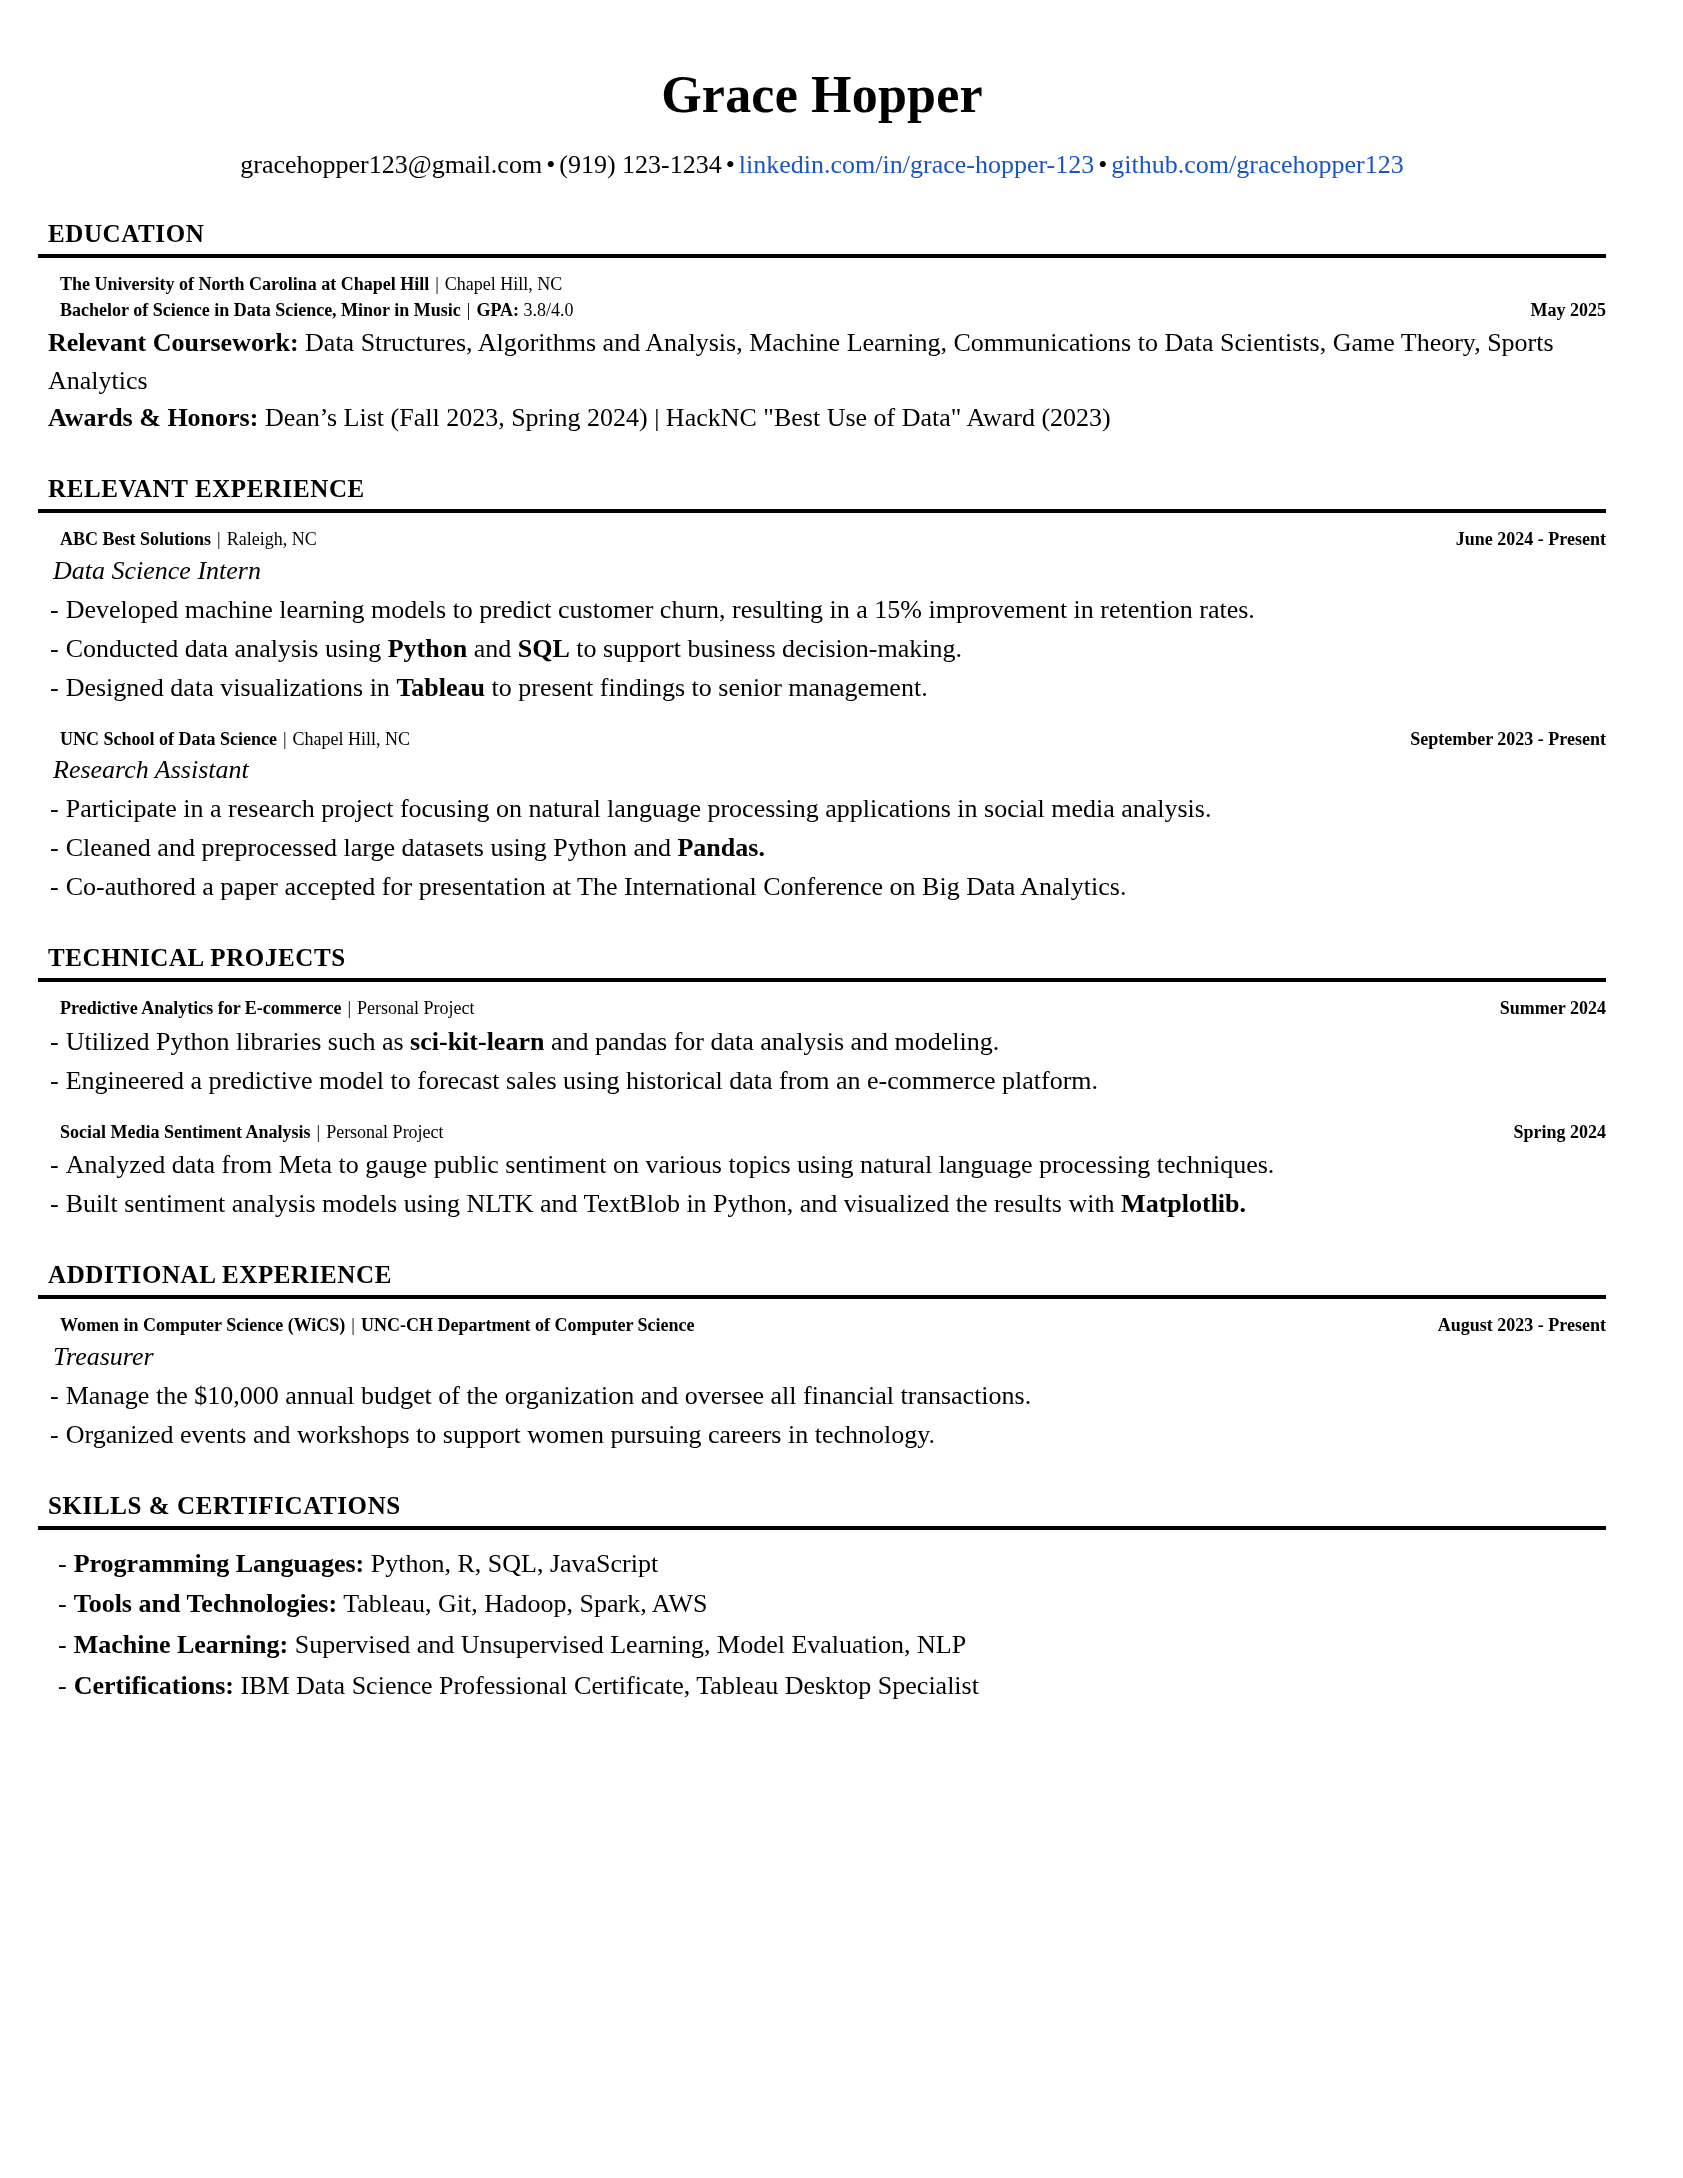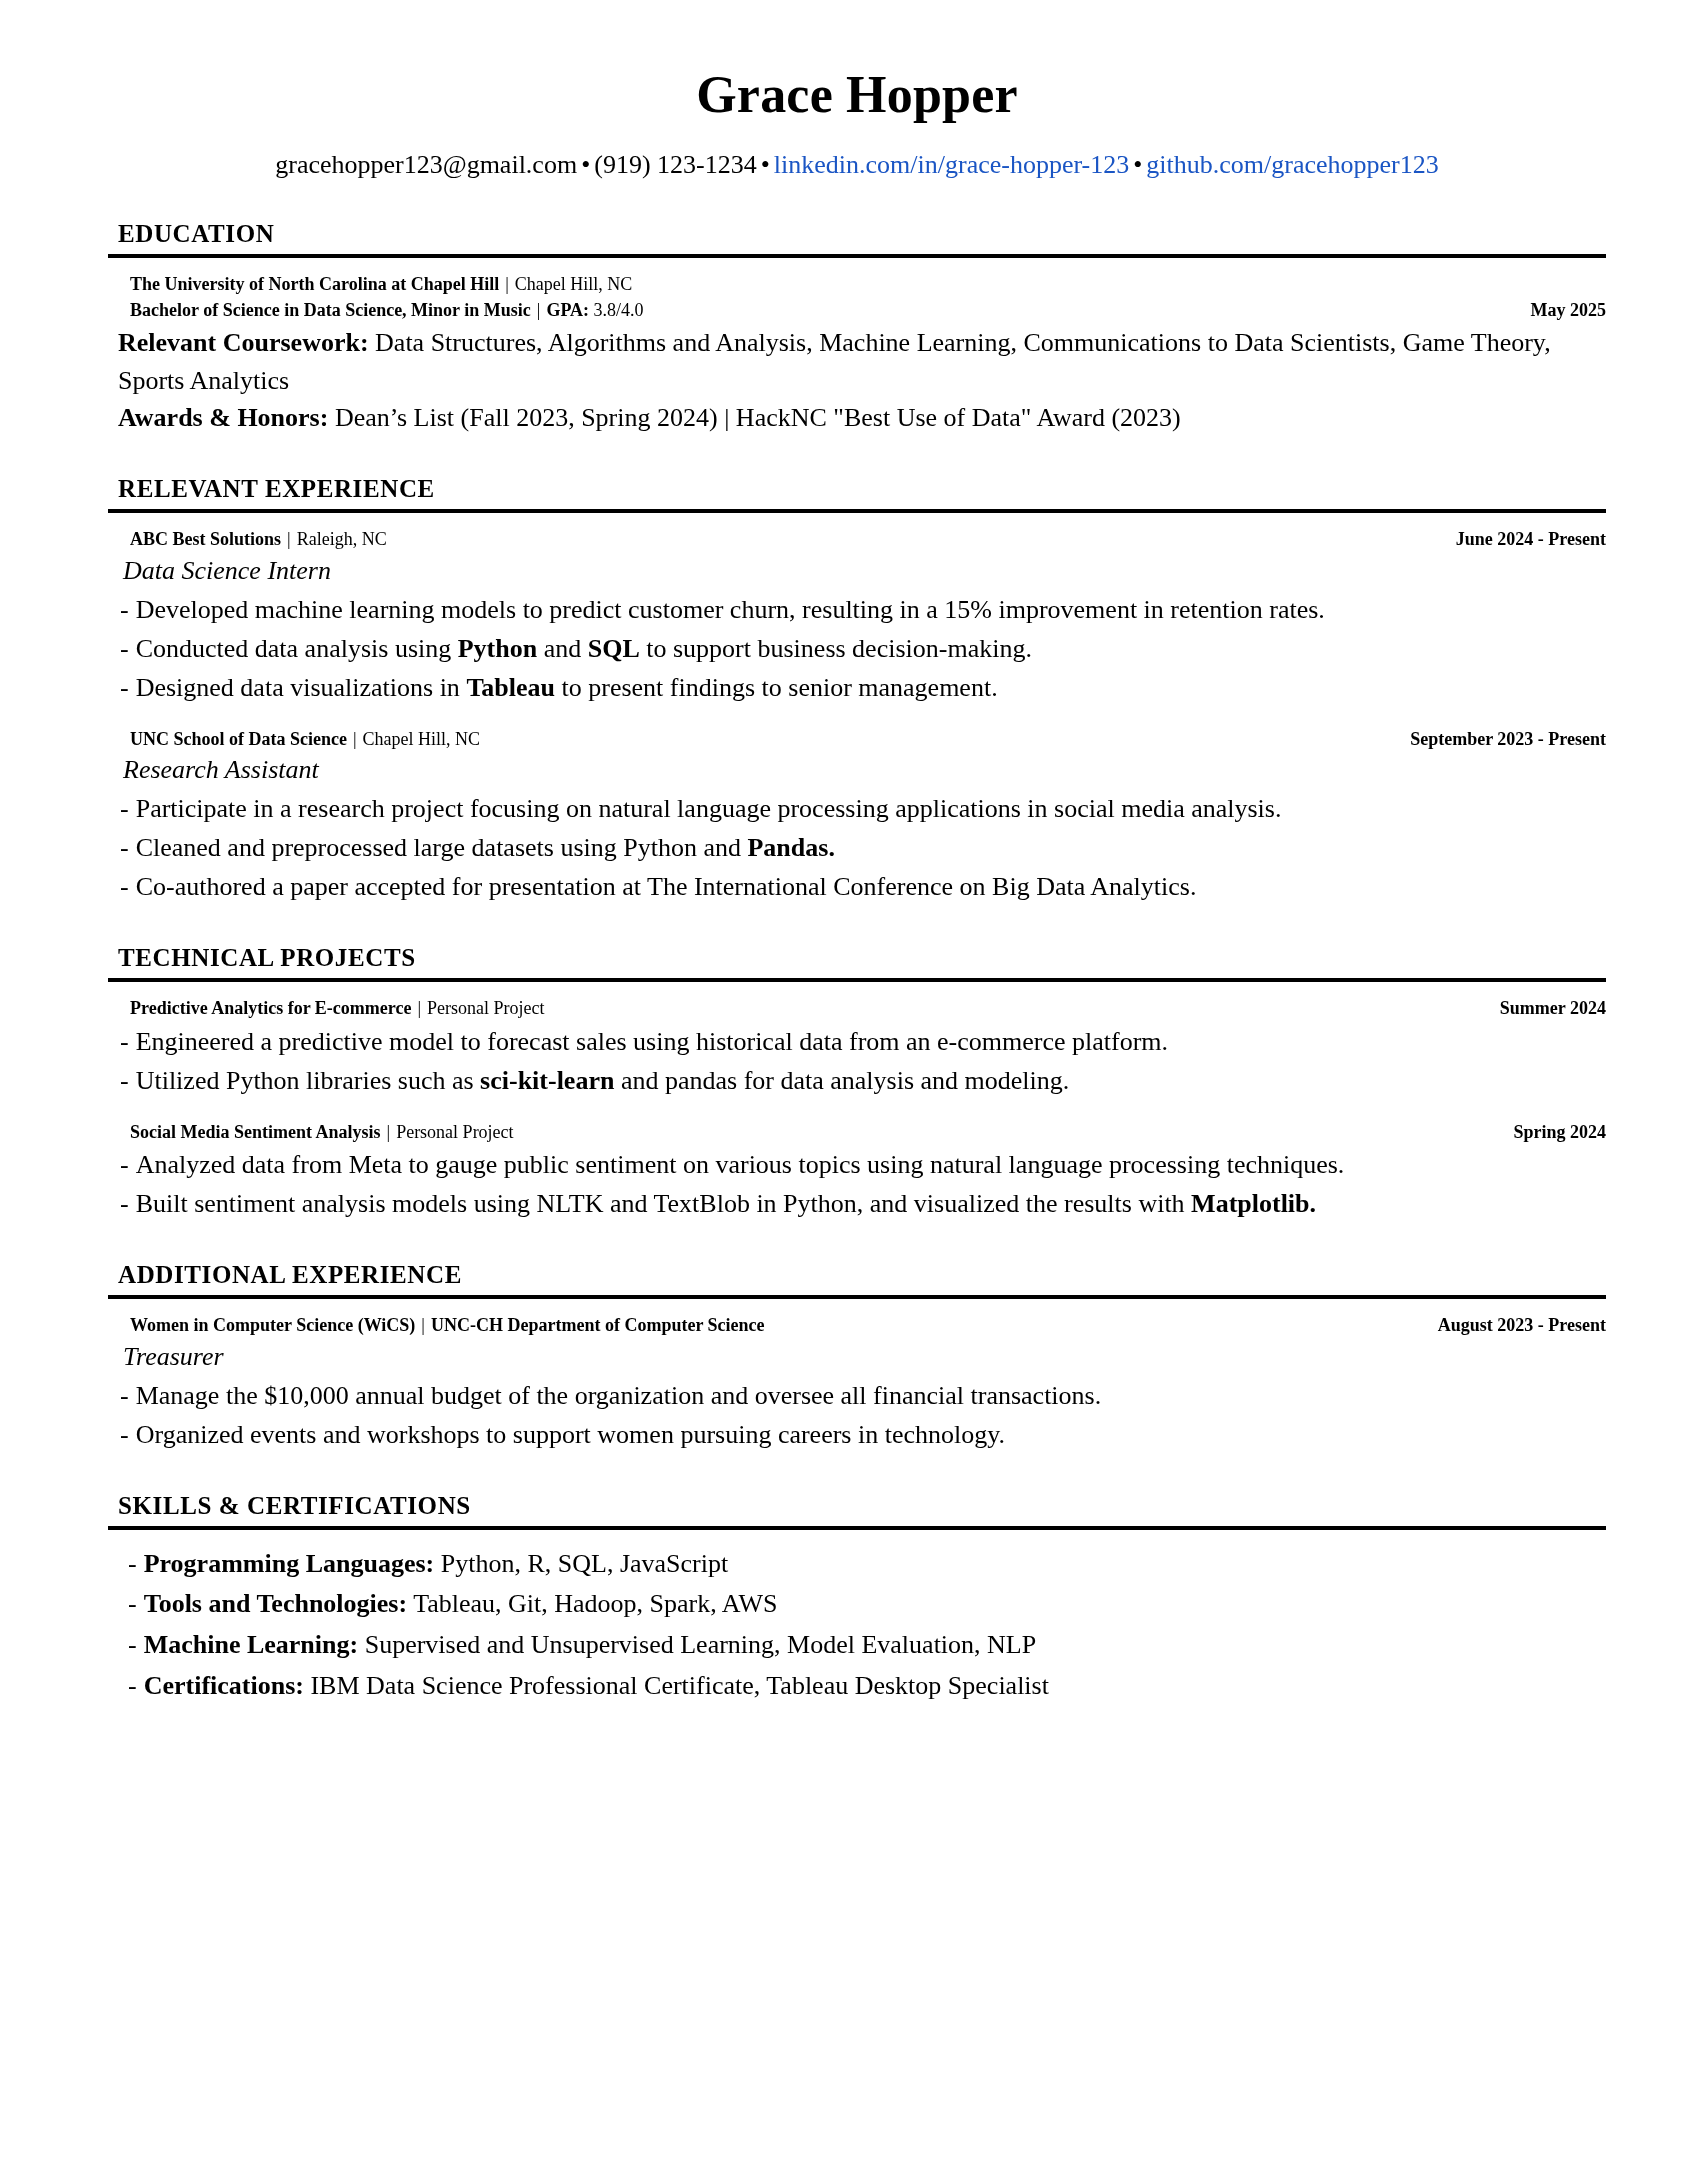--- a/index.html
+++ b/index.html
@@ -11,21 +11,21 @@
     width: 1683px;
     height: 2178px;
     font-family: "Liberation Serif", "DejaVu Serif", serif;
     color: #000000;
     -webkit-font-smoothing: antialiased;
   }
   .page {
     box-sizing: border-box;
     width: 1683px;
     min-height: 2178px;
-    padding: 46px 77px 40px 108px;
+    padding: 46px 77px 40px 38px;
     background: #ffffff;
   }
 
   
   .name {
     text-align: center;
     font-size: 52px;
     font-weight: bold;
     letter-spacing: 0.2px;
     line-height: 1.18;
@@ -180,22 +180,22 @@
 
   <div class="section">
     <div class="section-title">TECHNICAL PROJECTS</div>
     <div class="rule"></div>
     <div>
         <div class="entry">
           <div class="entry-head">
             <div class="left"><span class="b">Predictive Analytics for E-commerce</span><span class="pipe">|</span><span>Personal Project</span></div>
             <div class="right">Summer 2024</div>
           </div>
+          <div class="bullet"><span class="dash">-</span><span>Utilized Python libraries such as </span><span class="b">sci-kit-learn</span><span> and pandas for data analysis and modeling.</span></div>
           <div class="bullet"><span class="dash">-</span><span>Engineered a predictive model to forecast sales using historical data from an e-commerce platform.</span></div>
-          <div class="bullet"><span class="dash">-</span><span>Utilized Python libraries such as </span><span class="b">sci-kit-learn</span><span> and pandas for data analysis and modeling.</span></div>
         </div>
         <div class="entry">
           <div class="entry-head">
             <div class="left"><span class="b">Social Media Sentiment Analysis</span><span class="pipe">|</span><span>Personal Project</span></div>
             <div class="right">Spring 2024</div>
           </div>
           <div class="bullet"><span class="dash">-</span><span>Analyzed data from Meta to gauge public sentiment on various topics using natural language processing techniques.</span></div>
           <div class="bullet"><span class="dash">-</span><span>Built sentiment analysis models using NLTK and TextBlob in Python, and visualized the results with </span><span class="b">Matplotlib.</span></div>
         </div>
       </div>

